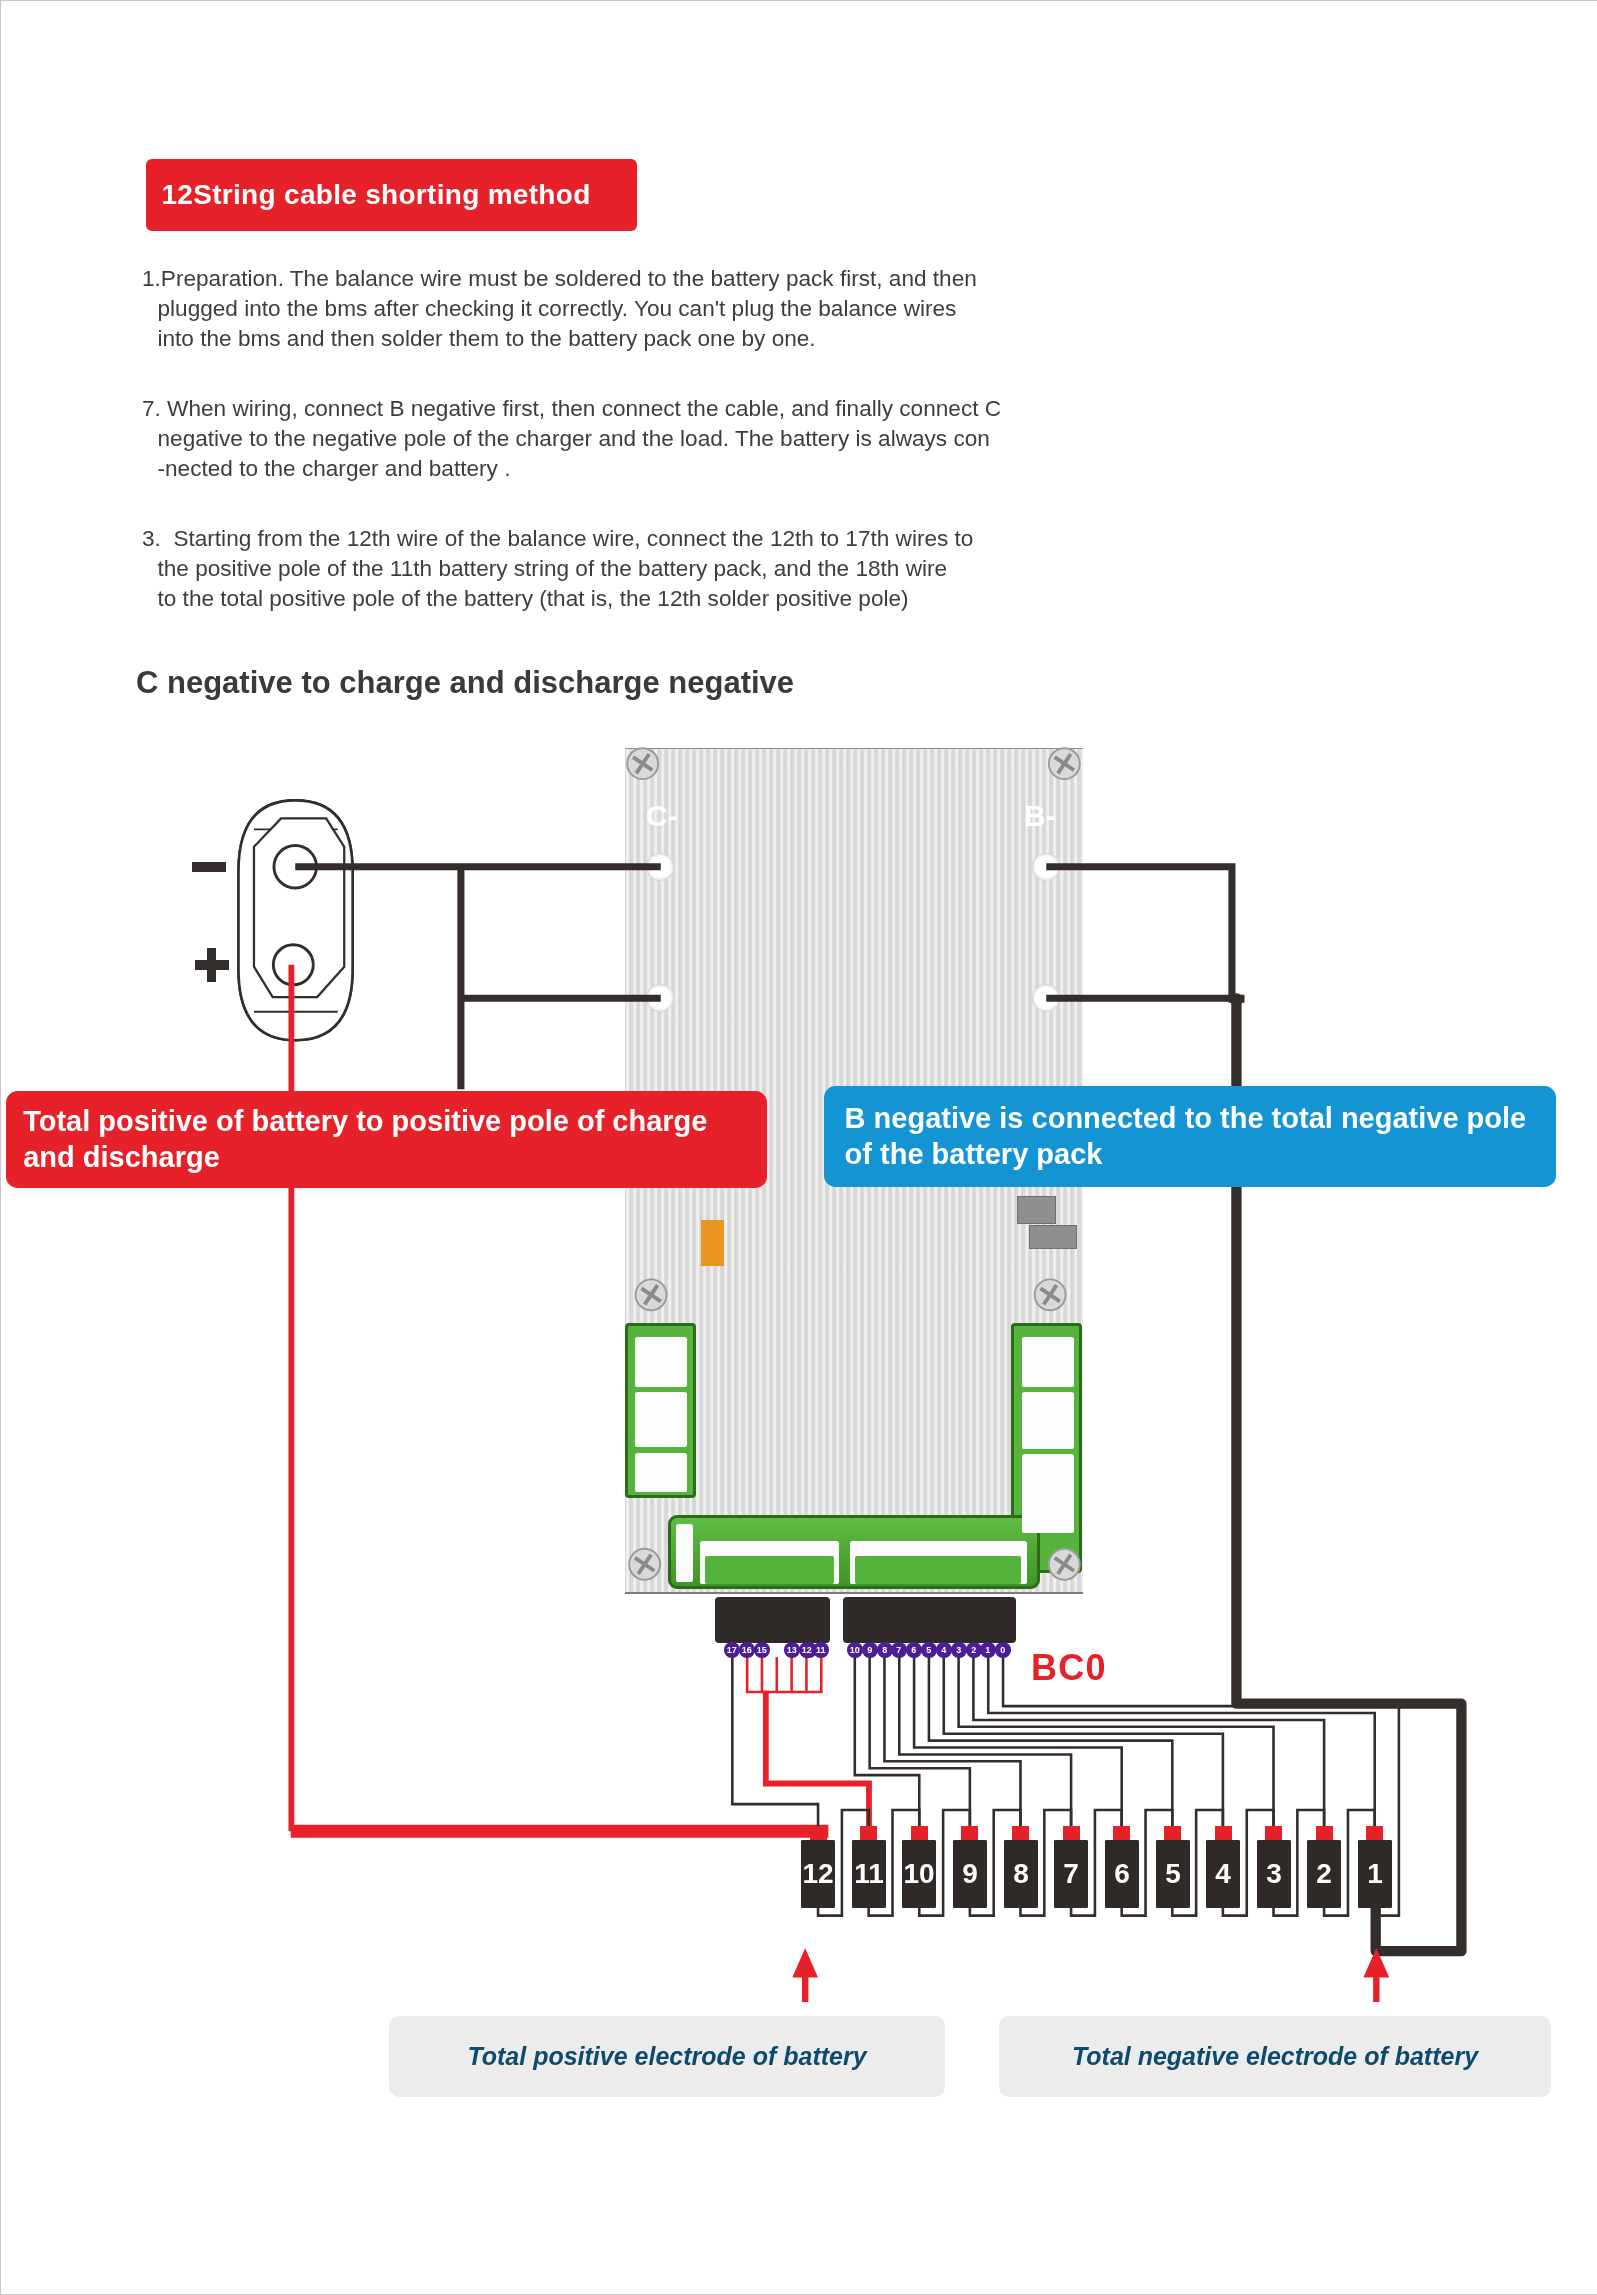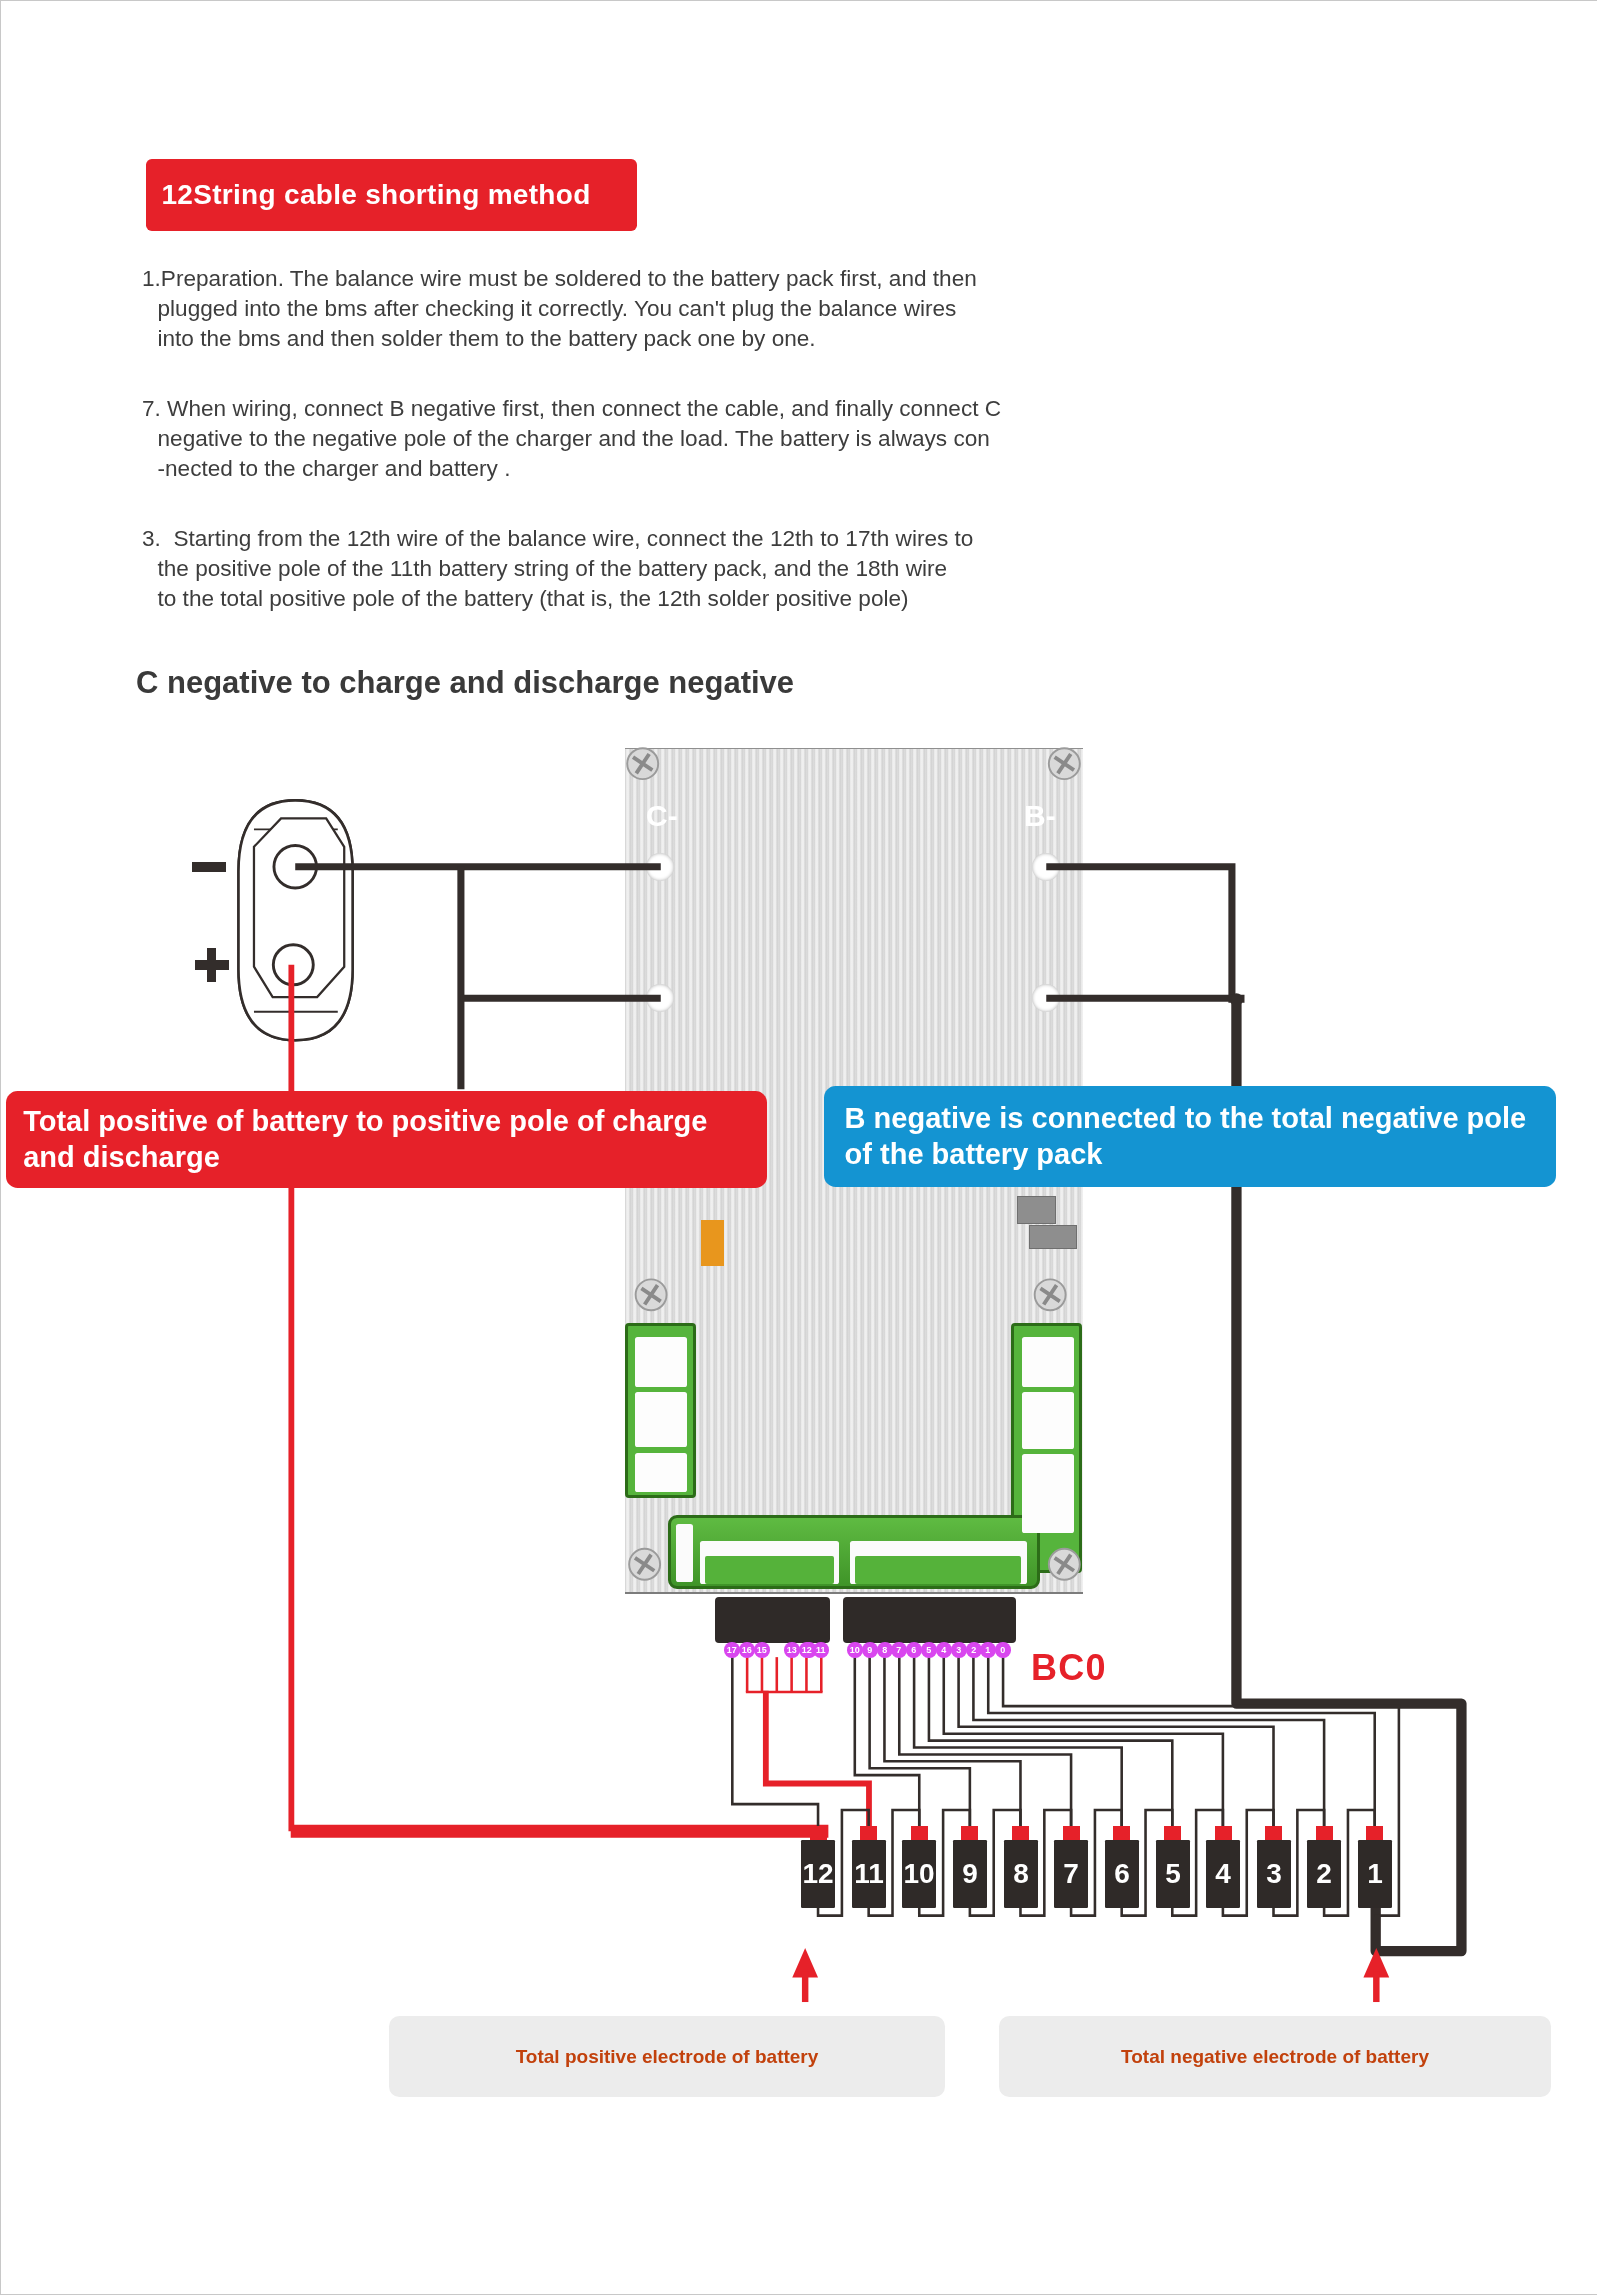--- a/index.html
+++ b/index.html
@@ -40,42 +40,42 @@
   .window{background:#fdfdfd;border-radius:2.6px;z-index:3;}
   .bstrip{
     background:linear-gradient(180deg,#5fbb42,#3f9428);border:3.9px solid #2c6c18;
     border-radius:9px;box-sizing:border-box;z-index:2;
   }
   .bstrip-win{background:#fbfbfb;border-radius:2.6px;z-index:3;}
   .bstrip-slab{background:#55b23a;border-radius:1.9px;z-index:4;}
   
   .cblock{background:#2f2a28;border-radius:3.9px;z-index:6;}
   .pin{
-    width:15.5px;height:15.5px;border-radius:50%;background:#d946ef;color:#fff;
+    width:15.5px;height:15.5px;border-radius:50%;background:#4c1d95;color:#fff;
     display:flex;align-items:center;justify-content:center;
     font-size:9px;font-weight:bold;z-index:7;
   }
   .bc0{font-size:36px;font-weight:bold;color:#e62129;letter-spacing:1.3px;z-index:7;}
   
   .bat-cap{background:#e62129;z-index:6;}
   .bat-body{
     background:#2f2a28;z-index:6;display:flex;align-items:center;justify-content:center;
     color:#fff;font-size:28px;font-weight:bold;border-radius:1.3px;
   }
   
   .callout{border-radius:11.6px;box-sizing:border-box;z-index:10;display:flex;align-items:center;}
   .callout p{margin:0;color:#fff;font-size:29px;font-weight:bold;line-height:1.24;}
   .callout-red{left:5.2px;top:1090px;width:761px;height:97px;background:#e62129;padding:6.4px 17px;}
   .callout-blue{left:823px;top:1085px;width:732px;height:101px;background:#1494d2;padding:6.4px 20.6px;}
   
   .blabel{
     background:#ececec;border-radius:10.3px;z-index:10;display:flex;
     align-items:center;justify-content:center;
   }
-  .blabel span{color:#c2410c;font-size:19px;font-weight:bold;}
+  .blabel span{color:#0c4a6e;font-size:25px;font-weight:bold;font-style:italic;}
   .blabel-pos{left:388px;top:2015px;width:556px;height:81px;}
   .blabel-neg{left:998px;top:2015px;width:552px;height:81px;}
   
   #wires{position:absolute;left:0;top:0;z-index:5;}
   .plug-sign{background:#332d2b;z-index:4;}
 </style>
 </head>
 <body>
 
 <div class="page">

